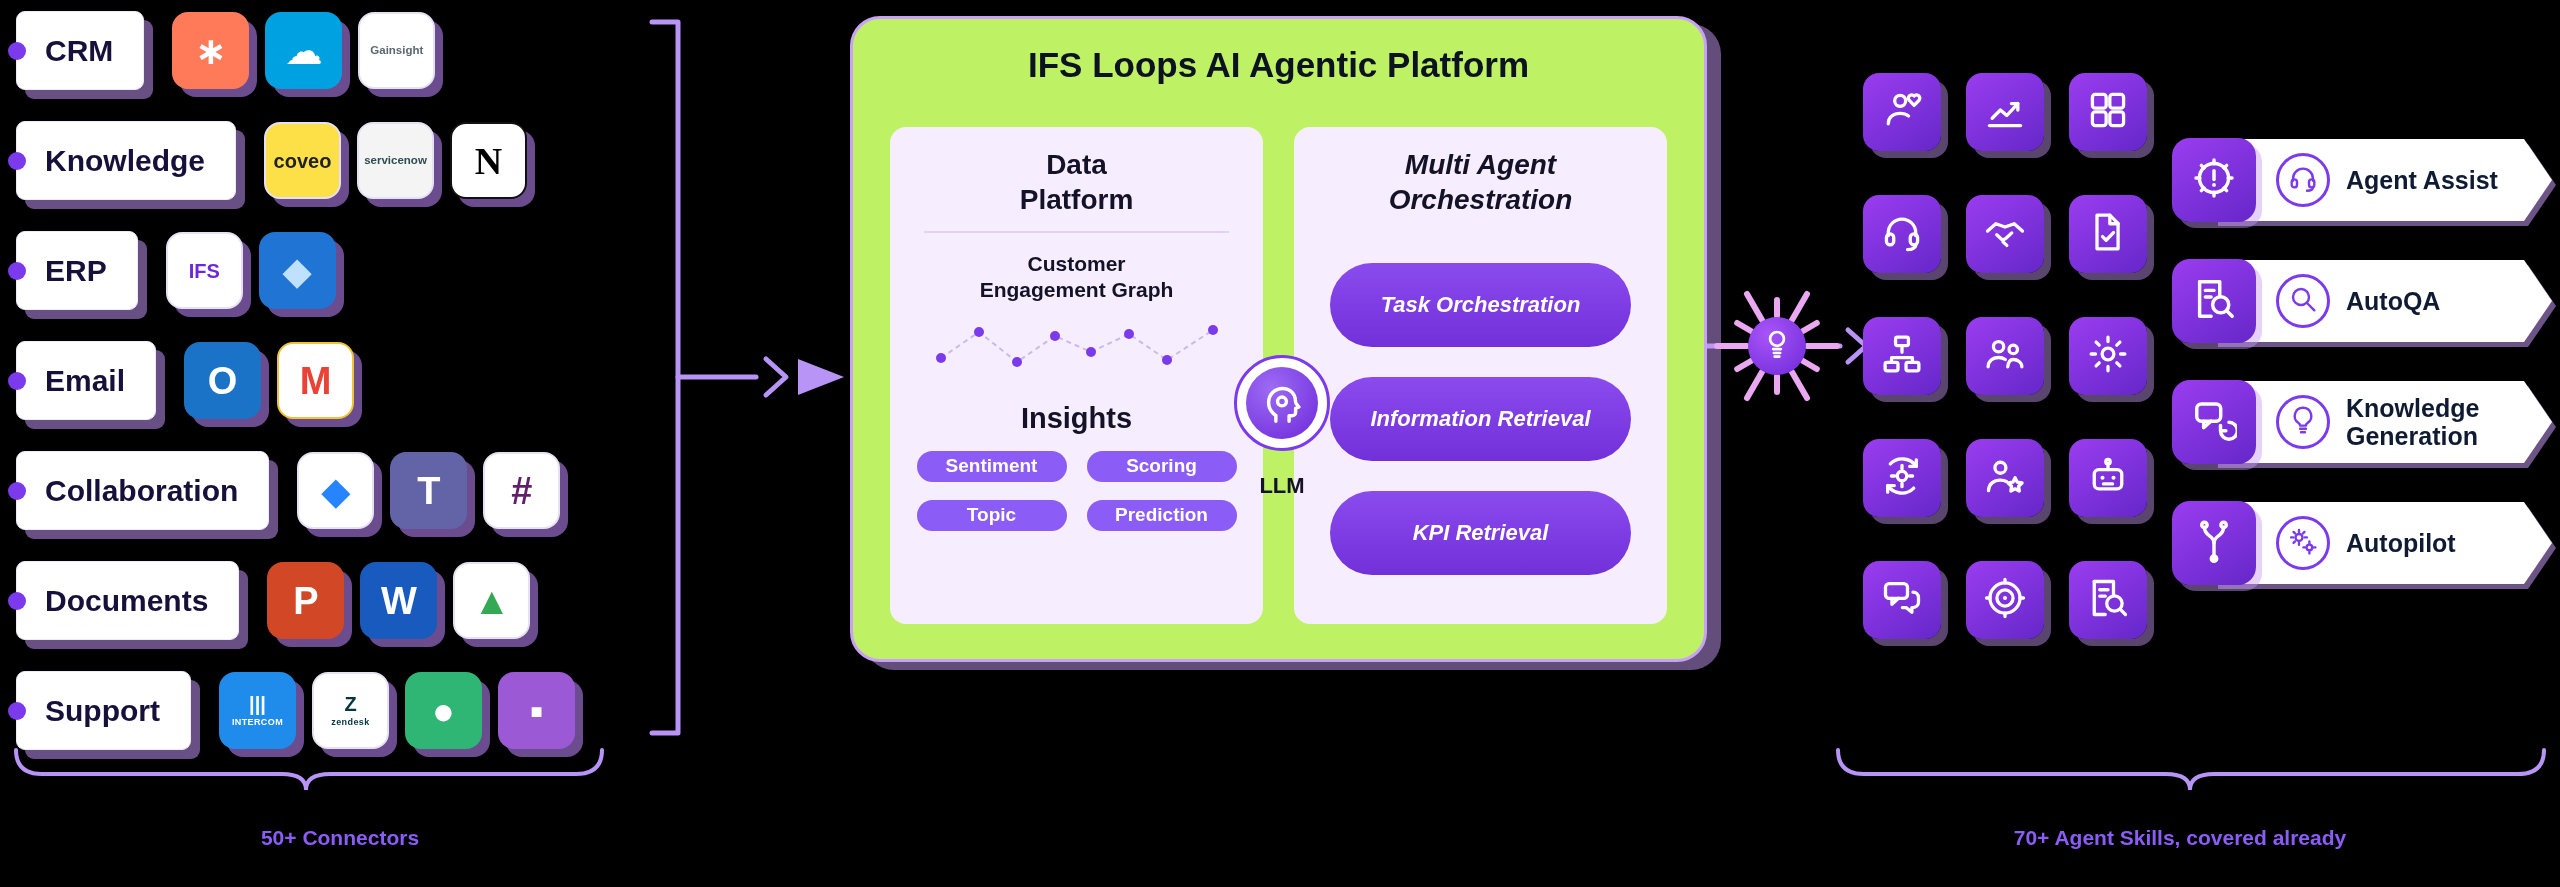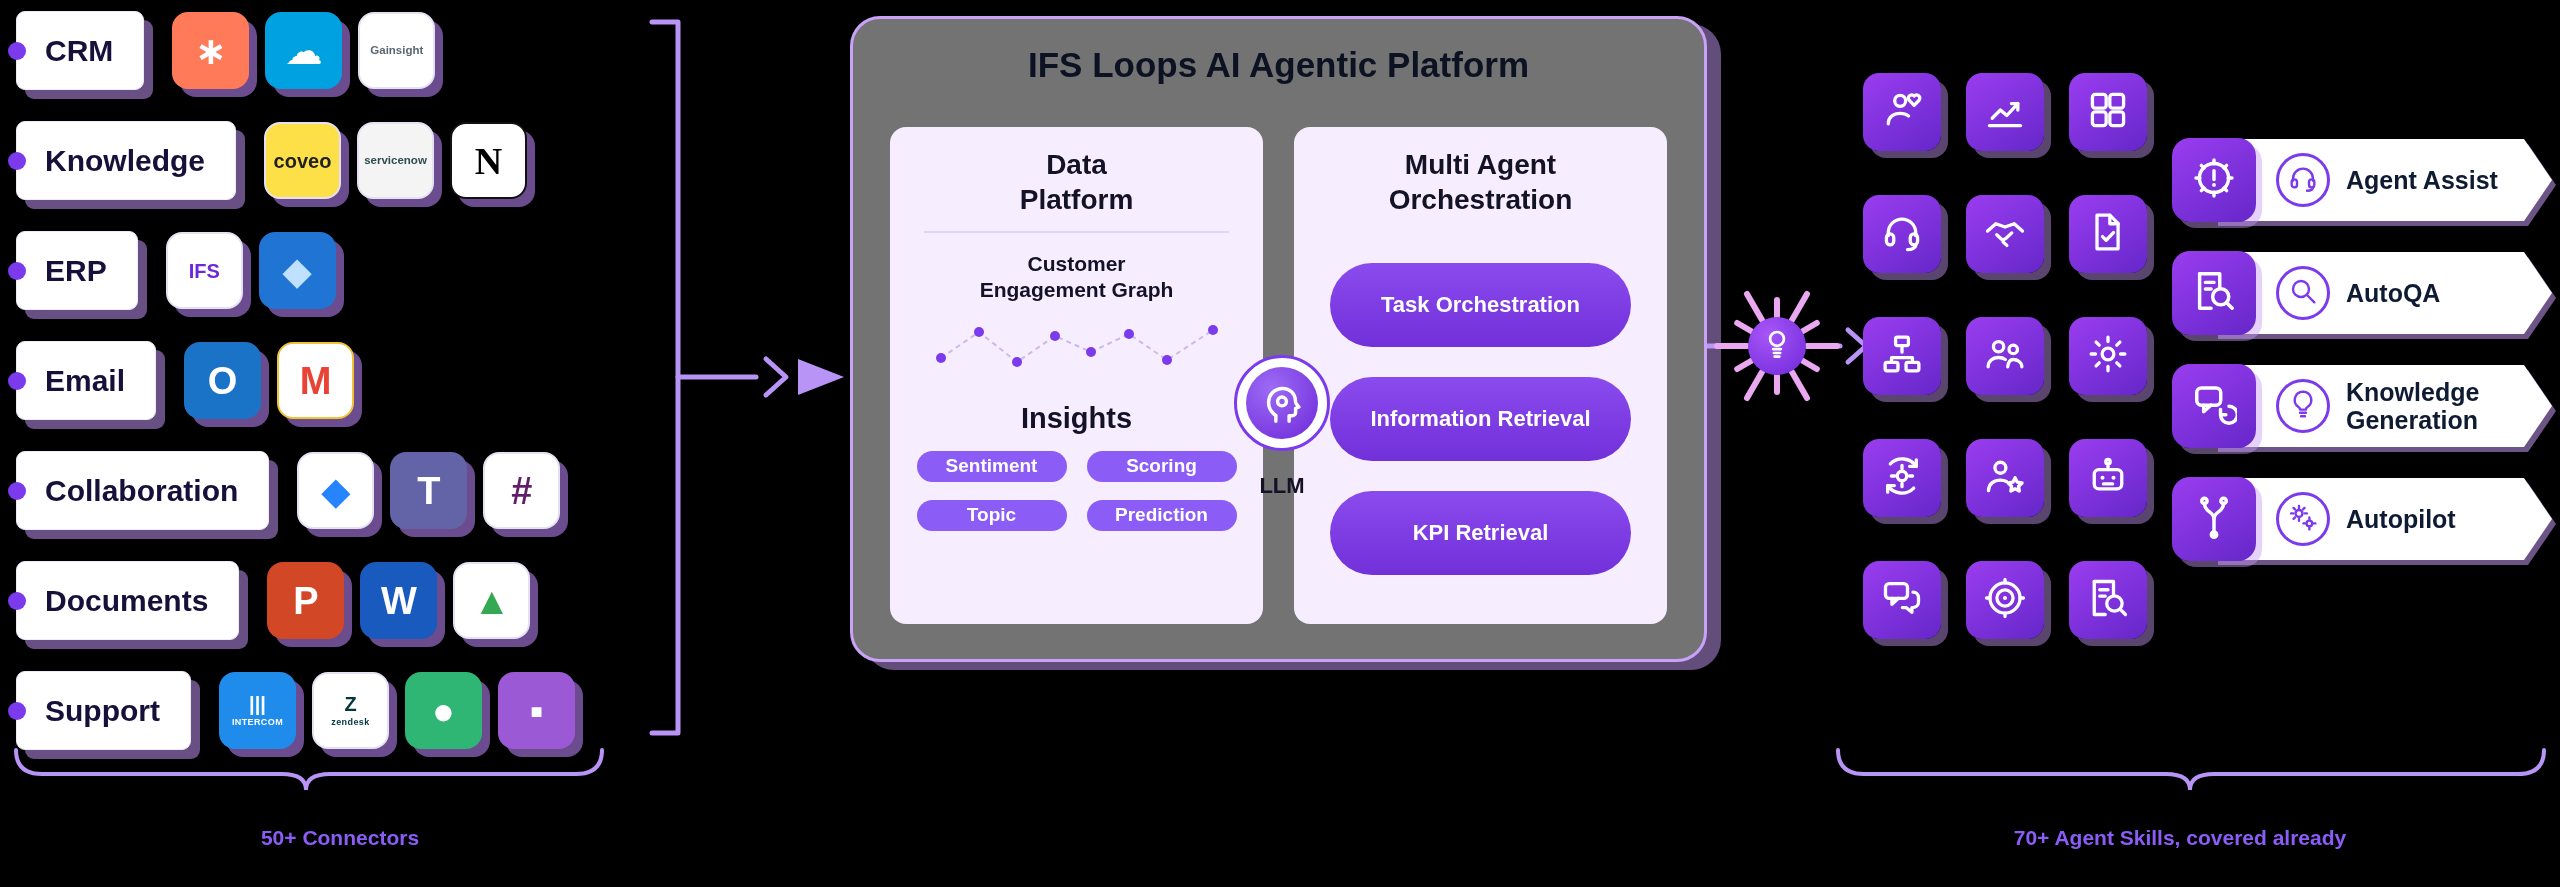--- a/index.html
+++ b/index.html
@@ -25,28 +25,28 @@
 
   
   .wires{position:absolute;inset:0;pointer-events:none;}
 
   
   .caption{position:absolute;top:826px;font-size:21px;font-weight:800;color:#8b5cf6;text-align:center;}
   .caption-left{left:60px;width:560px;}
   .caption-right{left:1790px;width:780px;}
 
   
-  .platform-card{position:absolute;left:850px;top:16px;width:857px;height:646px;background:#737373;
+  .platform-card{position:absolute;left:850px;top:16px;width:857px;height:646px;background:#bef264;
                  border:3px solid #c9a2f7;border-radius:30px;box-sizing:border-box;
                  box-shadow:14px 8px 0 rgba(197,153,245,.5);}
   .card-title{position:absolute;top:26px;left:0;width:100%;text-align:center;margin:0;
               font-size:35px;font-weight:800;color:#0c1222;}
   .panel{position:absolute;top:108px;width:373px;height:497px;background:#f6eeff;border-radius:16px;}
   .panel-data{left:37px;}
-  .panel-orch{left:441px;}
+  .panel-orch{left:441px;font-style:italic;}
   .panel-title{margin:20px auto 0;text-align:center;font-size:28px;font-weight:800;color:#141227;line-height:1.25;}
   .panel-data .panel-title{width:150px;}
   .panel-orch .panel-title{width:210px;}
   .divider{width:82%;height:2px;background:#e2d2f7;margin:14px auto 0;}
   .graph-title{margin:18px auto 0;width:220px;text-align:center;font-size:21px;font-weight:800;color:#141227;line-height:1.25;}
   .engagement-chart{display:block;margin:8px auto 0;width:300px;height:80px;}
   .insights-title{margin:10px auto 0;text-align:center;font-size:29px;font-weight:800;color:#141227;}
   .insight-pills{display:grid;grid-template-columns:150px 150px;gap:18px 20px;justify-content:center;margin-top:16px;}
   .pill-sm{height:31px;border-radius:23px;background:#8b5cf6;color:#fff;font-size:19px;font-weight:600;
            display:flex;align-items:center;justify-content:center;}
@@ -71,21 +71,21 @@
   .spark-core svg{position:static;width:36px;height:36px;}
 
   
   .skills-grid{position:absolute;left:1863px;top:73px;display:grid;grid-template-columns:repeat(3,78px);
                grid-auto-rows:78px;column-gap:25px;row-gap:44px;}
   .tile{border-radius:16px;background:linear-gradient(145deg,#9a3df0,#6527c9);color:#fff;
         box-shadow:7px 7px 0 rgba(197,153,245,.45);display:flex;align-items:center;justify-content:center;}
   .tile svg{width:44px;height:44px;}
 
   
-  .banners{position:absolute;left:2172px;top:139px;display:flex;flex-direction:column;gap:31px;}
+  .banners{position:absolute;left:2172px;top:139px;display:flex;flex-direction:column;gap:39px;}
   .banner{position:relative;height:82px;width:380px;}
   .banner-badge{position:absolute;left:0;top:-1px;width:84px;height:84px;border-radius:18px;z-index:2;
                 background:linear-gradient(145deg,#9a3df0,#6527c9);color:#fff;
                 box-shadow:6px 6px 0 rgba(197,153,245,.45);display:flex;align-items:center;justify-content:center;}
   .banner-badge svg{width:46px;height:46px;}
   .ribbon-shadow{position:absolute;left:42px;top:0;right:0;bottom:0;filter:drop-shadow(4px 5px 0 rgba(197,153,245,.55));}
   .ribbon{width:100%;height:100%;background:#fff;box-sizing:border-box;
           clip-path:polygon(0 0,calc(100% - 28px) 0,100% 50%,calc(100% - 28px) 100%,0 100%);
           display:flex;align-items:center;gap:16px;padding-left:62px;}
   .ribbon-circle{width:54px;height:54px;border-radius:50%;border:3px solid #7c3aed;color:#7c3aed;

